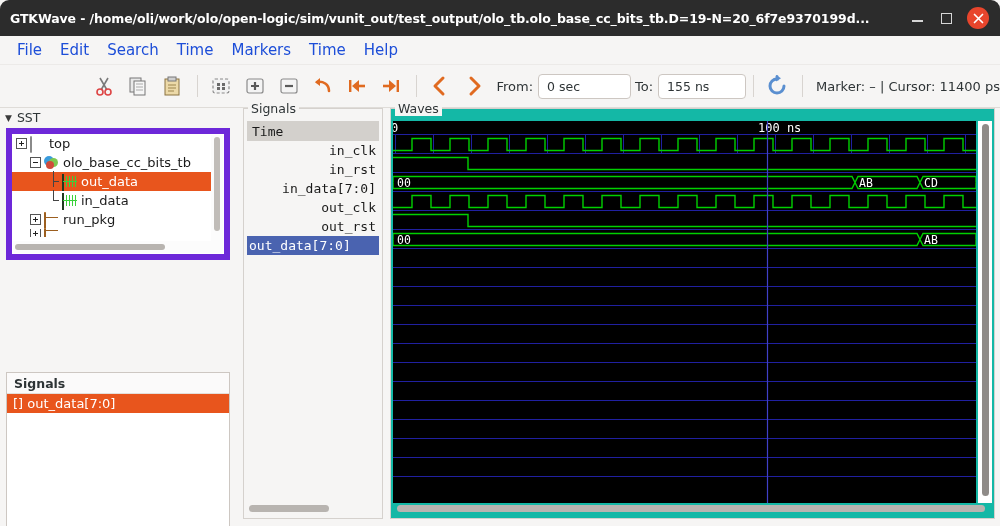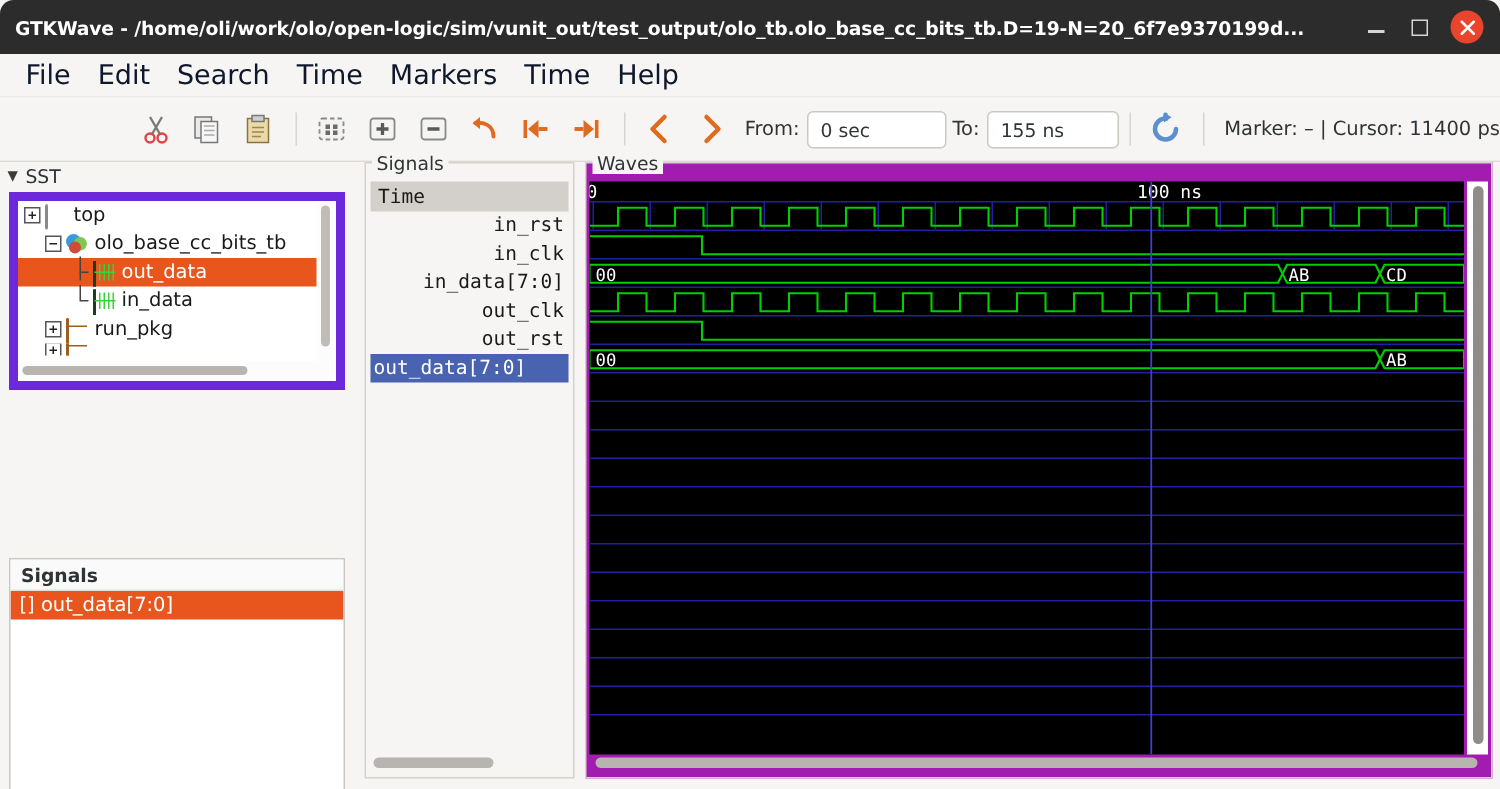--- a/index.html
+++ b/index.html
@@ -55,22 +55,22 @@
   .menubar {
     position: absolute; left: 0; top: 36px;
     width: 1000px; height: 29px;
     background: #f6f5f4;
     display: flex; align-items: center;
     padding-left: 8px;
     border-bottom: 1px solid #eceae8;
   }
   .menu-item {
     padding: 3px 9px;
-    font-size: 18px;
-    color: #0f172a;
+    font-size: 15px;
+    color: #1d4ed8;
   }
 
   
   .toolbar {
     position: absolute; left: 0; top: 65px;
     width: 1000px; height: 43px;
     background: #f6f5f4;
     display: flex; align-items: center;
     padding-left: 8px;
     border-bottom: 1px solid #dfdcd8;
@@ -284,21 +284,21 @@
     position: absolute; left: 2px; top: 3px;
     width: 80px; height: 7px; border-radius: 4px;
     background: #b8b4b0; display: block;
   }
 
   
   .wave-pane {
     position: absolute; left: 390px; top: 108px;
     width: 605px; height: 411px;
     border: 1px solid #d5d1cd;
-    background: #a21caf;
+    background: #14b8a6;
   }
   .wave-canvas {
     position: absolute; left: 2px; top: 12px;
     width: 583px; height: 382px;
     background: #000000;
     overflow: hidden;
   }
   .wave-vscroll {
     position: absolute; right: 2px; top: 12px;
     width: 14px; height: 382px;
@@ -510,22 +510,22 @@
       <div class="siglist-head">Signals</div>
       <div class="siglist-item">[] out_data[7:0]</div>
     </div>
 
   </div>
 
   <div class="sig-pane">
     <div class="pane-legend">Signals</div>
     <div class="sig-names">
       <div class="sig-time-row">Time</div>
+      <div class="sig-row">in_clk</div>
       <div class="sig-row">in_rst</div>
-      <div class="sig-row">in_clk</div>
       <div class="sig-row">in_data[7:0]</div>
       <div class="sig-row">out_clk</div>
       <div class="sig-row">out_rst</div>
       <div class="sig-row selected">out_data[7:0]</div>
     </div>
     <div class="sig-hscroll">
         <i></i>
       </div>
   </div>
 

